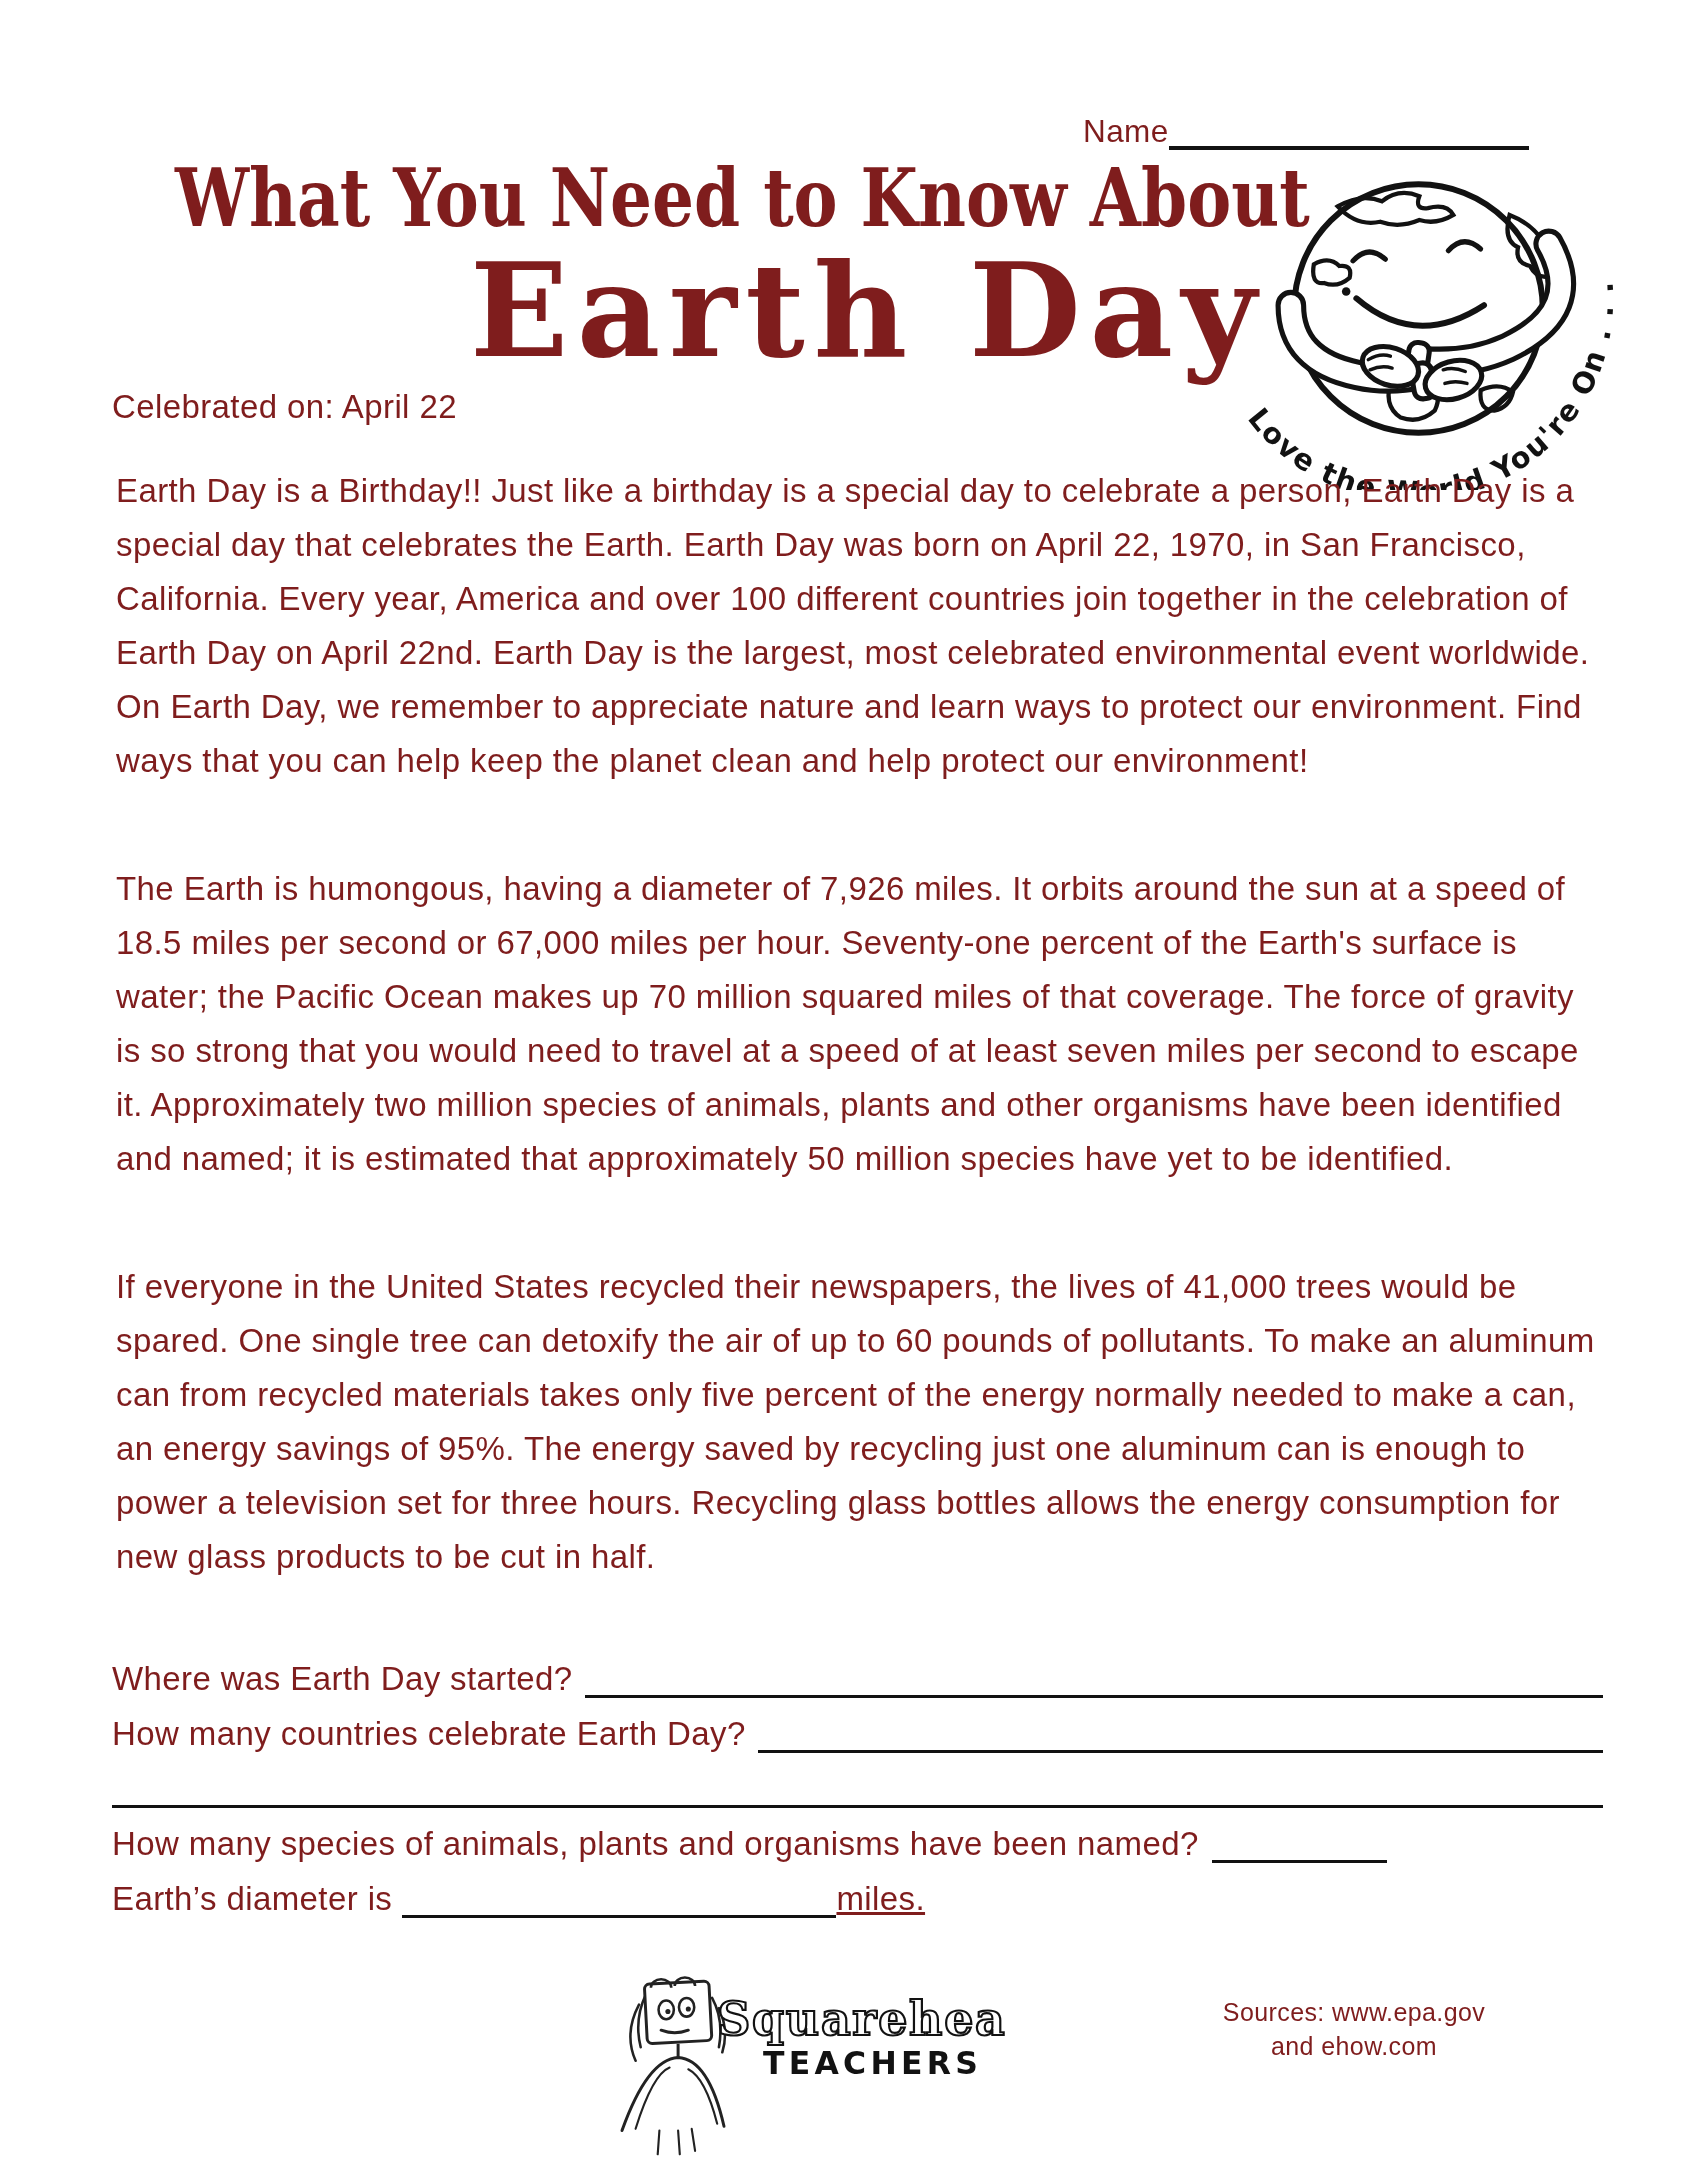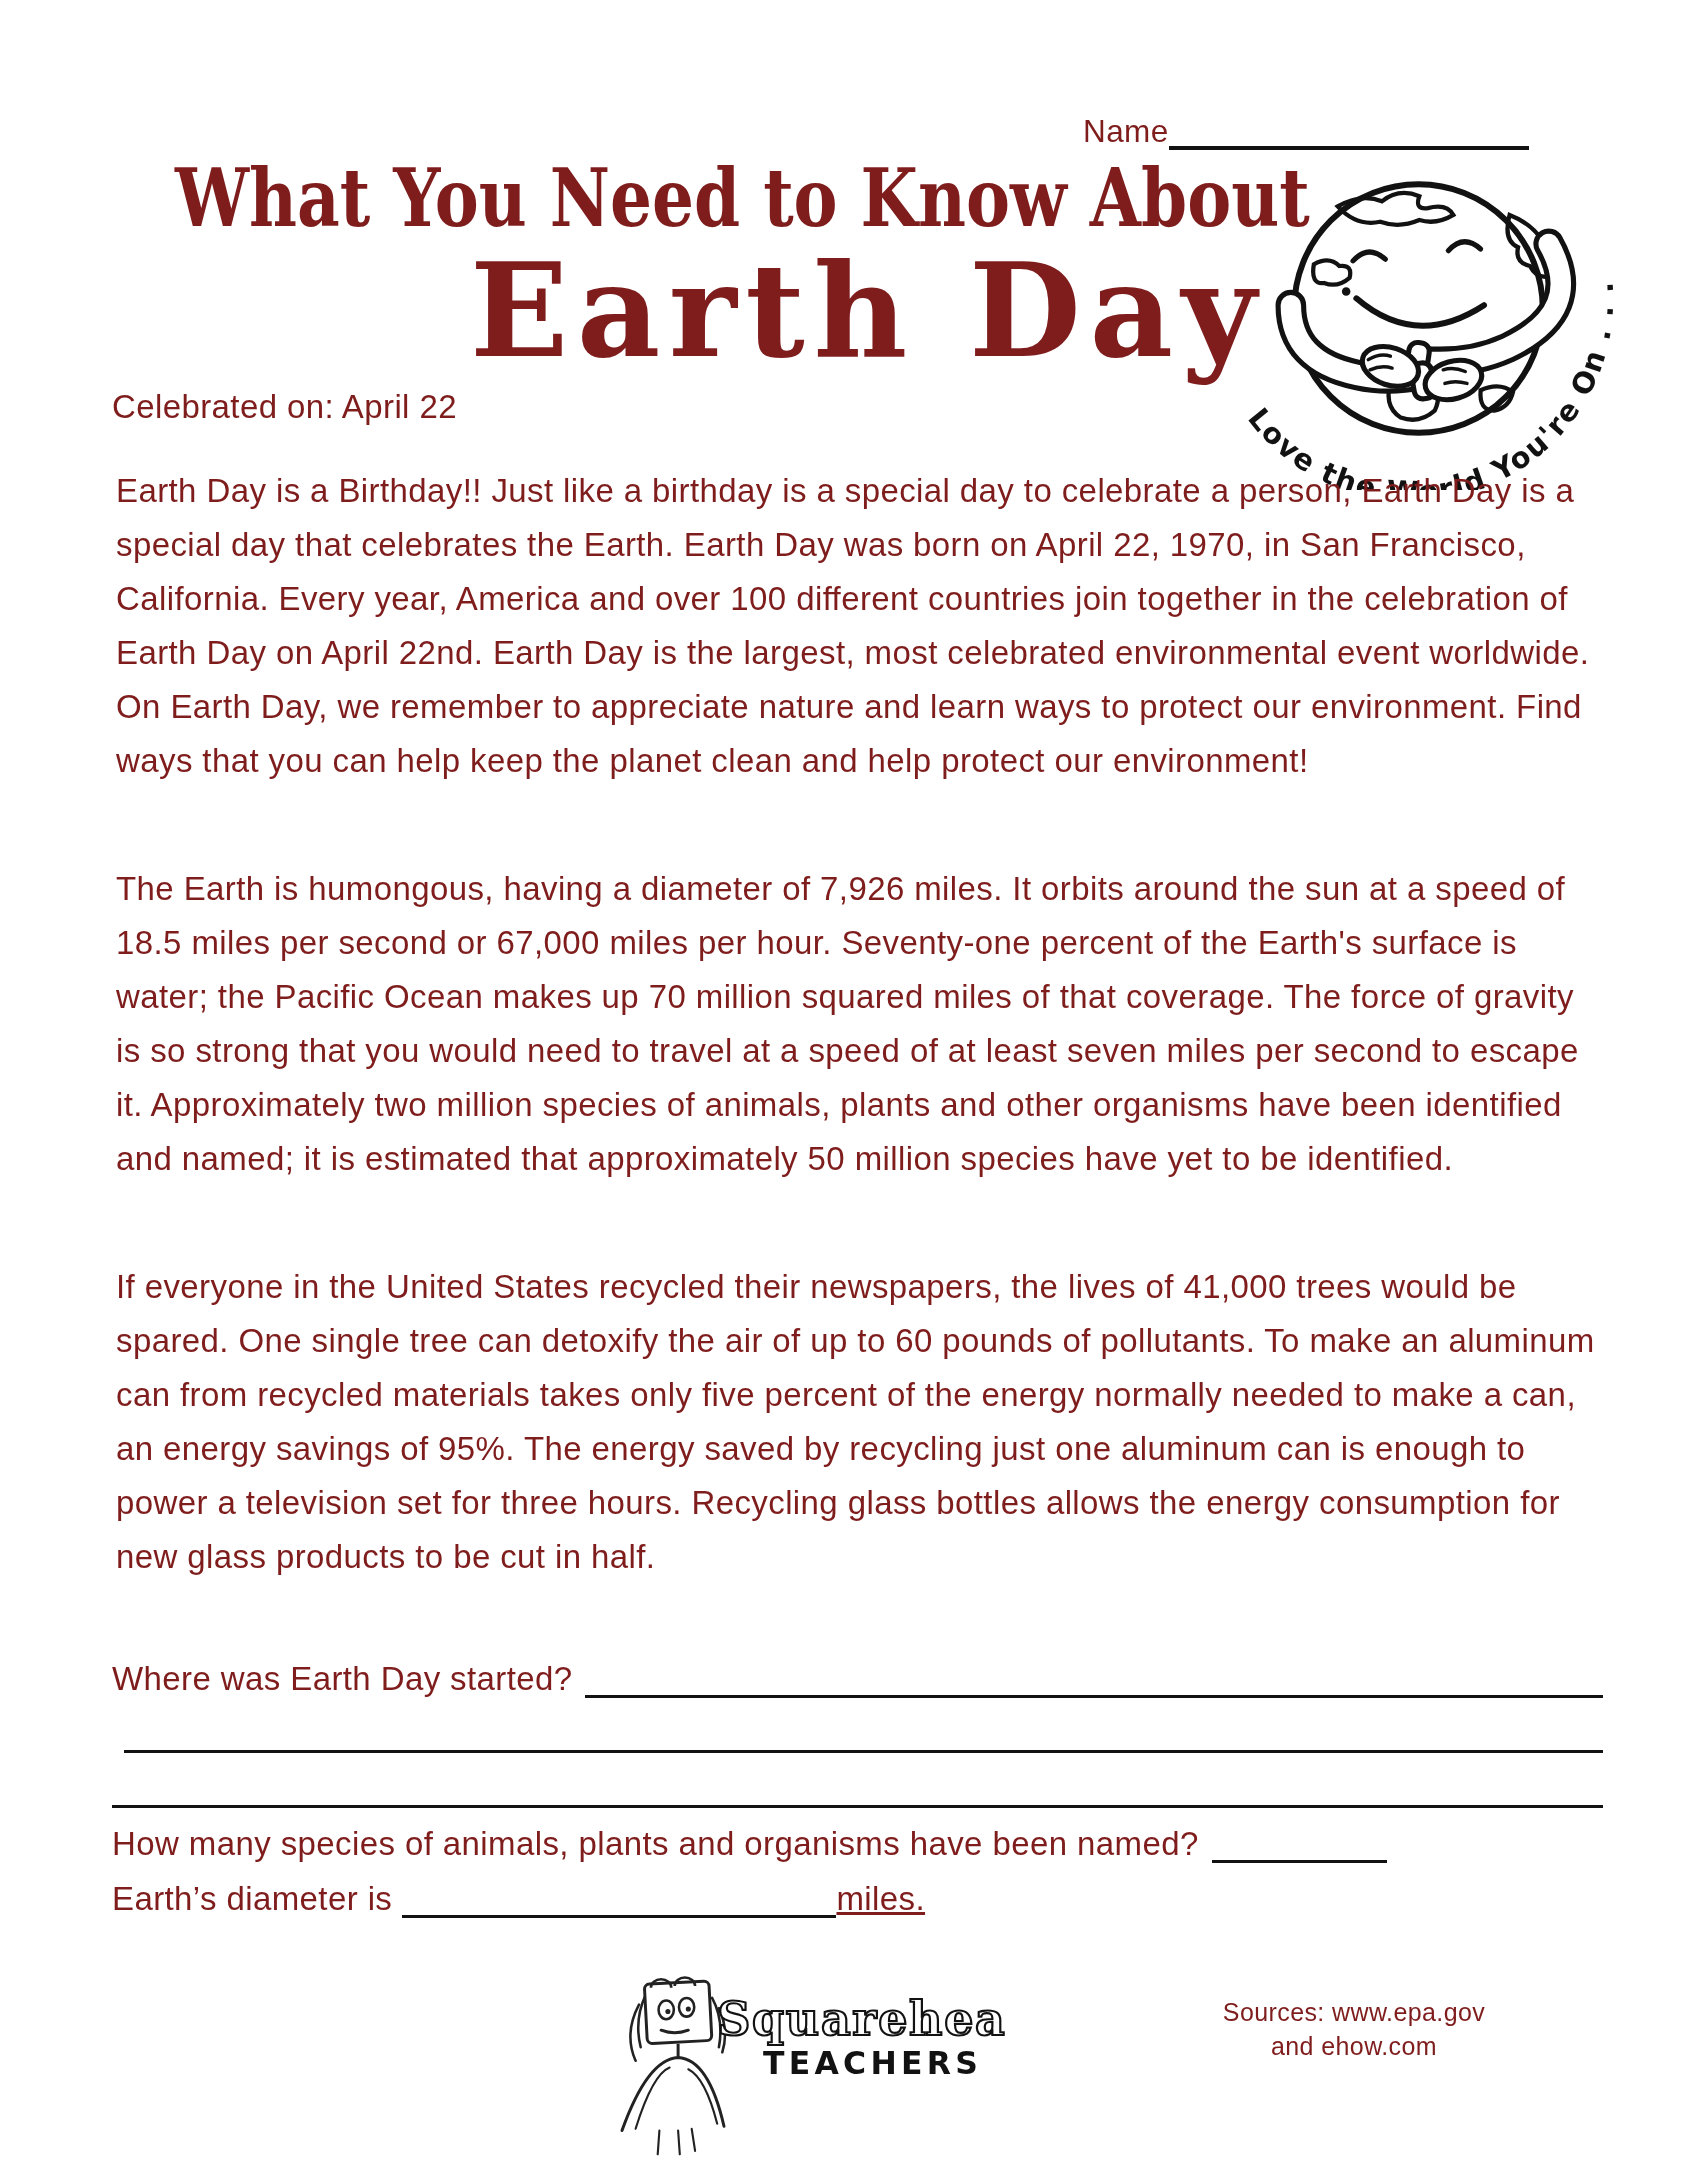--- a/index.html
+++ b/index.html
@@ -174,20 +174,21 @@
     <p>The Earth is humongous, having a diameter of 7,926 miles. It orbits around the sun at a speed of 18.5 miles per second or 67,000 miles per hour. Seventy-one percent of the Earth's surface is water; the Pacific Ocean makes up 70 million squared miles of that coverage. The force of gravity is so strong that you would need to travel at a speed of at least seven miles per second to escape it. Approximately two million species of animals, plants and other organisms have been identified and named; it is estimated that approximately 50 million species have yet to be identified.</p>
     <p>If everyone in the United States recycled their newspapers, the lives of 41,000 trees would be spared. One single tree can detoxify the air of up to 60 pounds of pollutants. To make an aluminum can from recycled materials takes only five percent of the energy normally needed to make a can, an energy savings of 95%. The energy saved by recycling just one aluminum can is enough to power a television set for three hours. Recycling glass bottles allows the energy consumption for new glass products to be cut in half.</p>
   </div>
 
   <div class="questions">
     <div class="q-row">
       <span class="q-label">Where was Earth Day started?</span>
       <span class="q-line fill"></span>
     </div>
     <div class="q-row">
+      <span class="q-label">How many countries celebrate Earth Day?</span>
       <span class="q-line fill"></span>
     </div>
     <div class="q-row">
       <span class="q-line nogap"></span>
     </div>
     <div class="q-row">
       <span class="q-label">How many species of animals, plants and organisms have been named?</span>
       <span class="q-line short"></span>
     </div>
     <div class="q-row">

